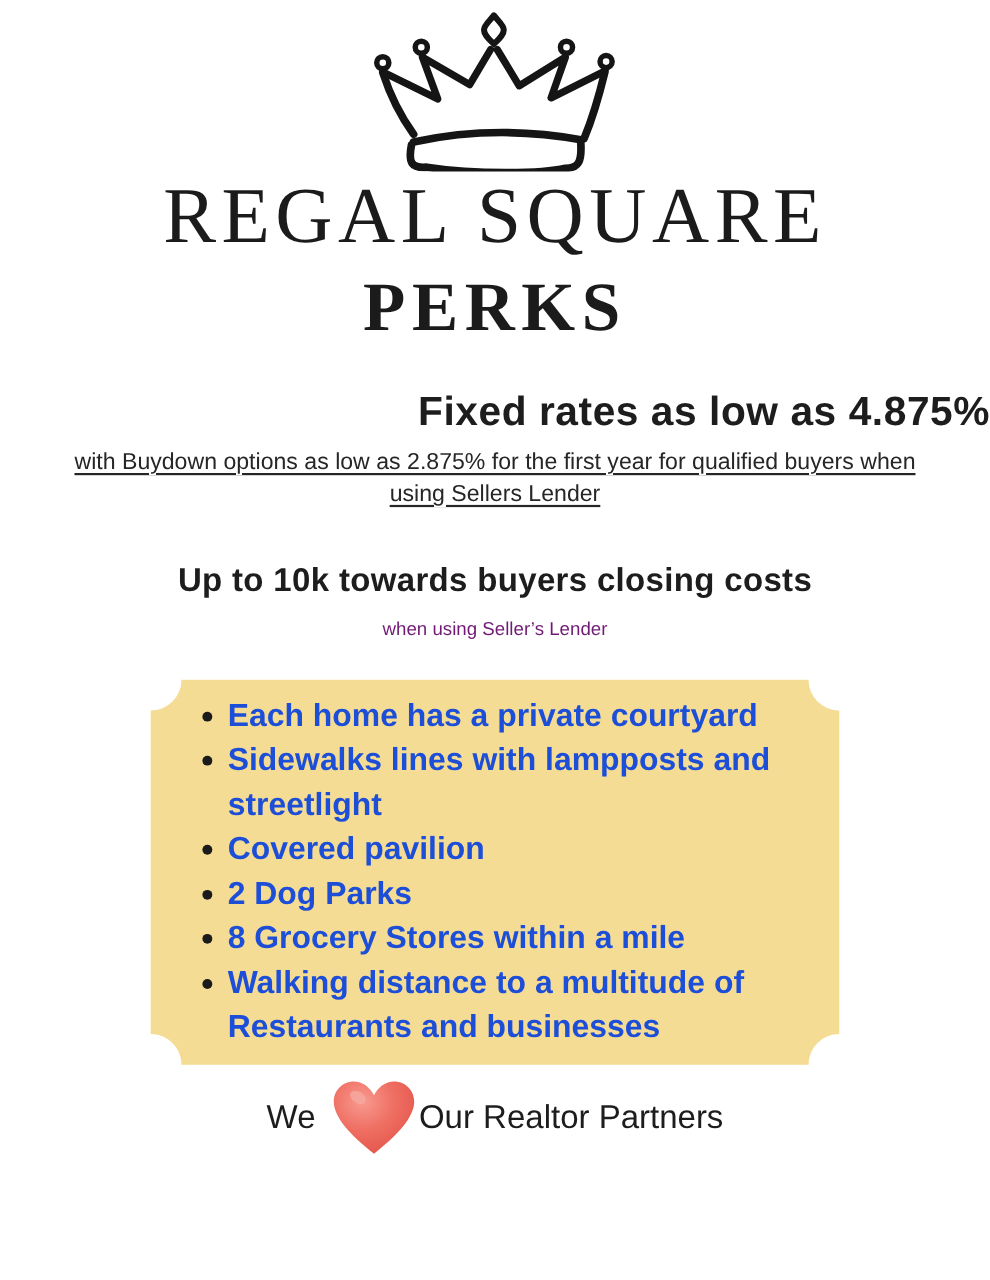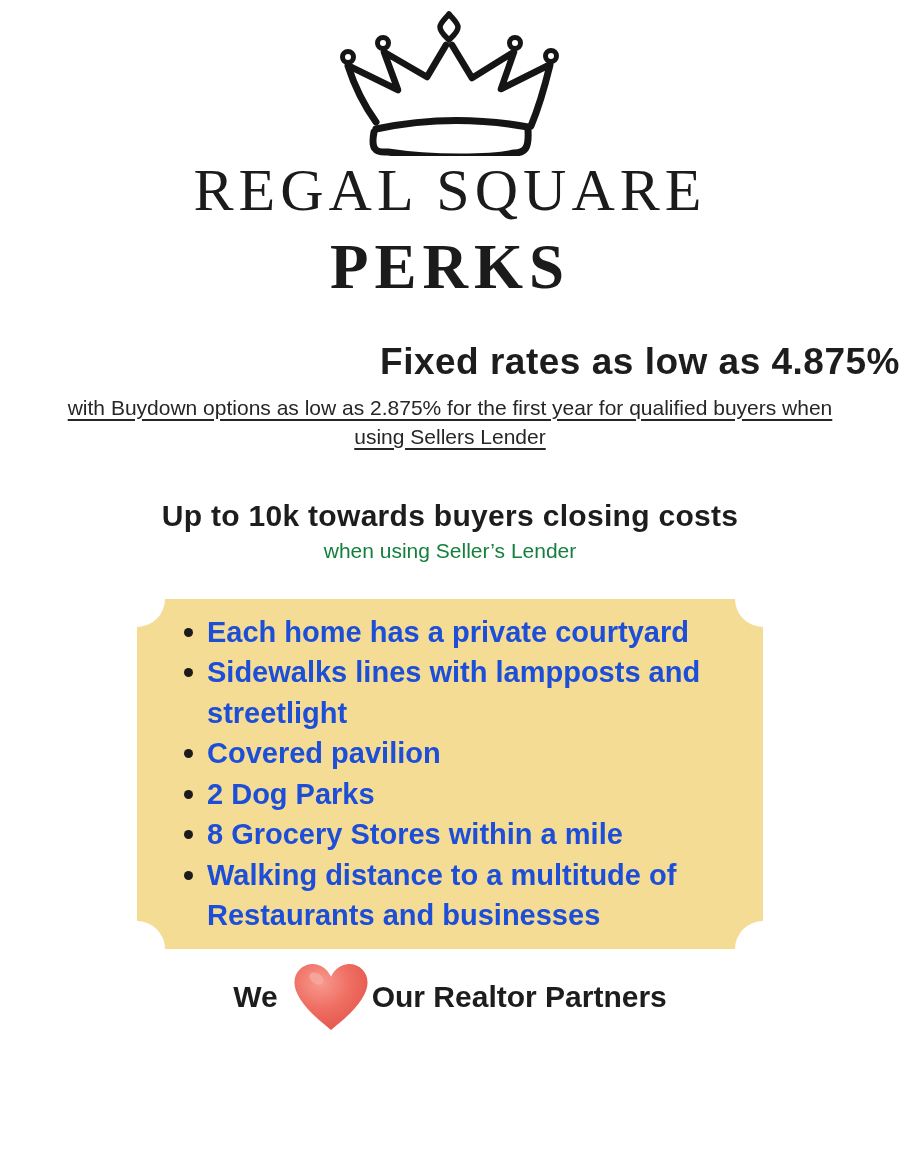--- a/index.html
+++ b/index.html
@@ -21,21 +21,21 @@
   }
 
   
   .crown-wrap { height: 142px; }
   .crown-wrap svg { display: block; margin: 0 auto; }
 
   
   .brand-title {
     font-family: "Liberation Serif", serif;
     font-weight: 400;
-    font-size: 60px;
+    font-size: 72px;
     letter-spacing: 5px;
     line-height: 1;
     margin: 8px 0 0 0;
     color: #1b1b1b;
     text-align: center;
   }
   .brand-subtitle {
     font-family: "Liberation Serif", serif;
     font-weight: 700;
     font-size: 63px;
@@ -70,24 +70,24 @@
   
   .closing-headline {
     font-size: 30px;
     font-weight: bold;
     letter-spacing: 0.3px;
     margin: 48px 0 0 0;
     line-height: 1.1;
     color: #1d1d1d;
   }
   .closing-note {
-    font-size: 21px;
+    font-size: 17px;
     font-weight: 400;
-    margin: 7px 0 0 0;
-    color: #15803d;
+    margin: 18px 0 0 0;
+    color: #701a75;
   }
 
   
   .perks-panel {
     position: relative;
     width: 626px;
     margin: 36px auto 0 auto;
     background: var(--panel-background, #F5DC94);
     text-align: left;
   }
@@ -123,21 +123,21 @@
     background: #1b1b1b;
   }
 
   
   .footer-line {
     display: flex;
     align-items: center;
     justify-content: center;
     margin-top: 12px;
     font-size: 30px;
-    font-weight: bold;
+    font-weight: normal;
     color: #1d1d1d;
   }
   .footer-line .heart { margin: 0 2px 0 14px; }
   .footer-line .heart svg { display: block; }
 </style>
 </head>
 <body>
 
 <div class="page">
 

